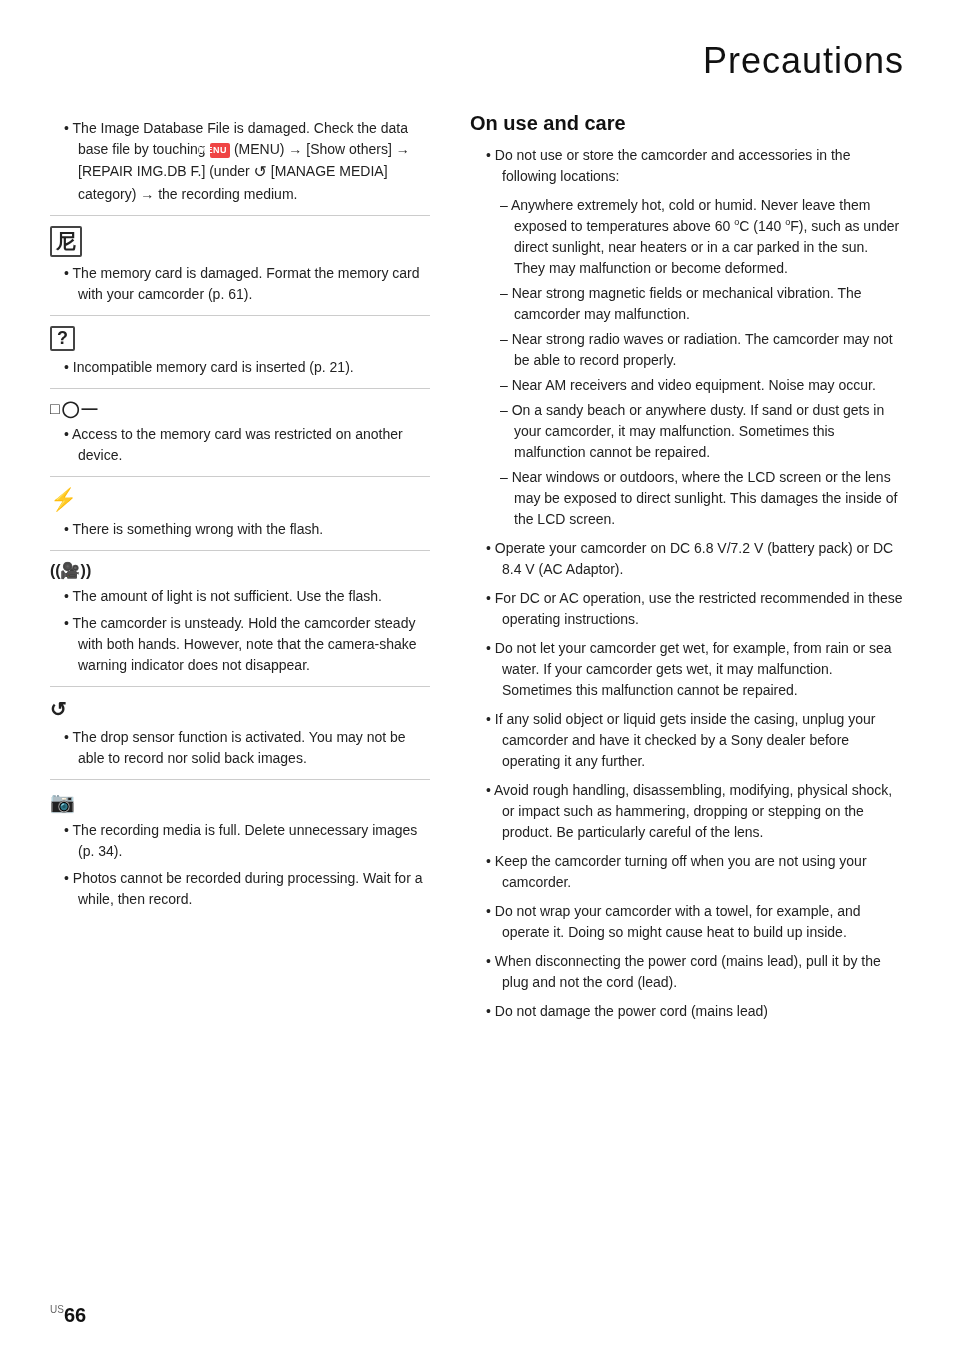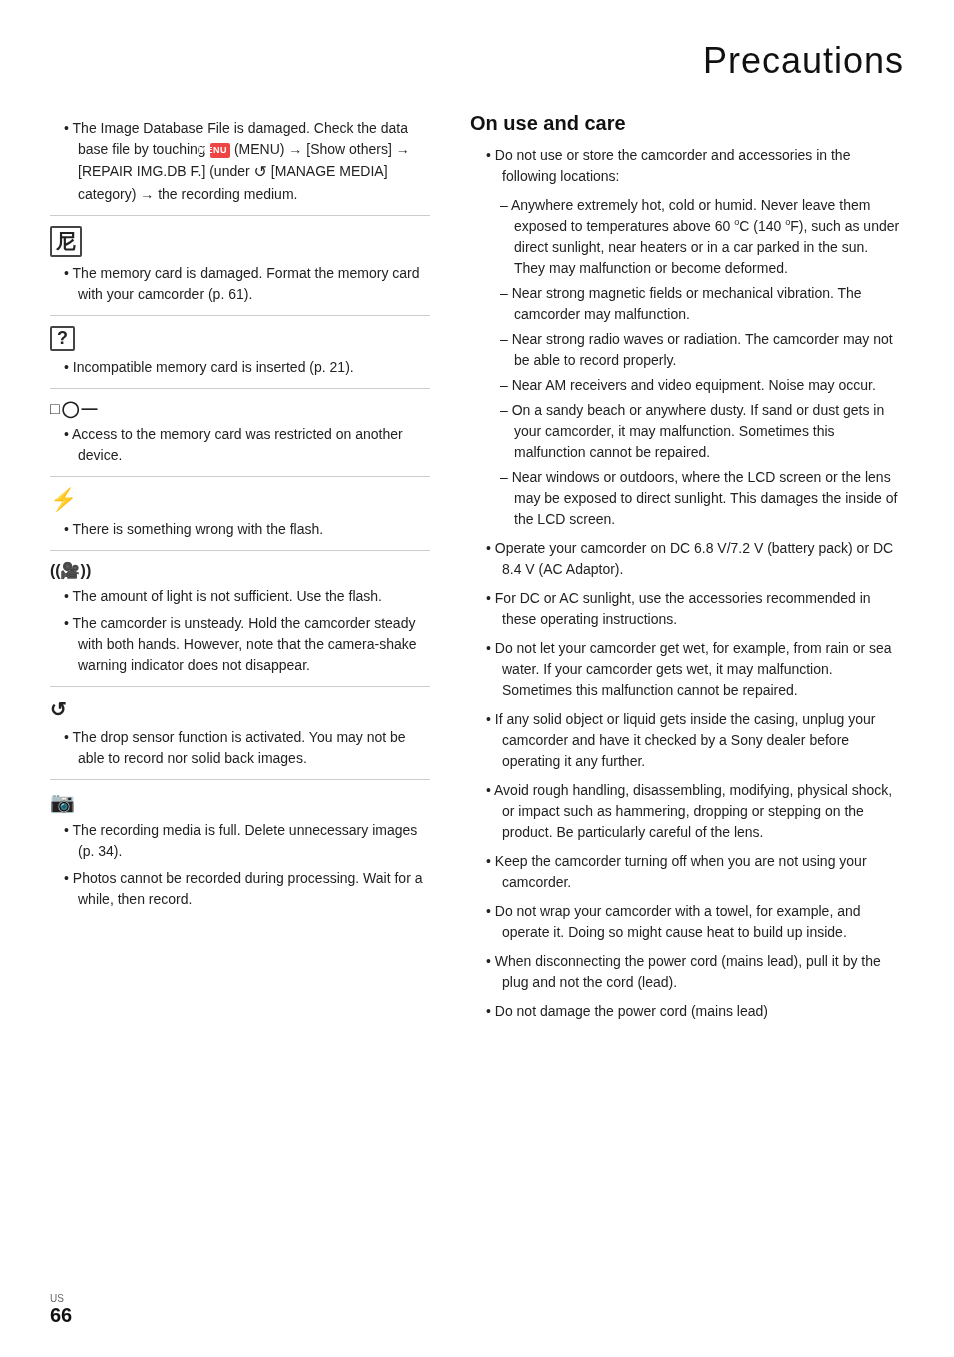--- a/index.html
+++ b/index.html
@@ -97,21 +97,20 @@
       padding-left: 14px;
     }
     .sub-bullet::before {
       content: "– ";
     }
     .page-number-area {
       position: absolute;
       bottom: 30px;
       left: 50px;
       display: flex;
-      flex-direction: column;
       align-items: flex-start;
     }
     .page-num-label {
       font-size: 10px;
       color: #666;
     }
     .page-num {
       font-size: 20px;
       font-weight: bold;
       color: #111;
@@ -207,21 +206,21 @@
 
         <p class="right-bullet">Do not use or store the camcorder and accessories in the following locations:</p>
         <p class="sub-bullet">Anywhere extremely hot, cold or humid. Never leave them exposed to temperatures above 60 <sup>o</sup>C (140 <sup>o</sup>F), such as under direct sunlight, near heaters or in a car parked in the sun. They may malfunction or become deformed.</p>
         <p class="sub-bullet">Near strong magnetic fields or mechanical vibration. The camcorder may malfunction.</p>
         <p class="sub-bullet">Near strong radio waves or radiation. The camcorder may not be able to record properly.</p>
         <p class="sub-bullet">Near AM receivers and video equipment. Noise may occur.</p>
         <p class="sub-bullet">On a sandy beach or anywhere dusty. If sand or dust gets in your camcorder, it may malfunction. Sometimes this malfunction cannot be repaired.</p>
         <p class="sub-bullet">Near windows or outdoors, where the LCD screen or the lens may be exposed to direct sunlight. This damages the inside of the LCD screen.</p>
 
         <p class="right-bullet">Operate your camcorder on DC 6.8 V/7.2 V (battery pack) or DC 8.4 V (AC Adaptor).</p>
-        <p class="right-bullet">For DC or AC sunlight, use the accessories recommended in these operating instructions.</p>
+        <p class="right-bullet">For DC or AC operation, use the restricted recommended in these operating instructions.</p>
         <p class="right-bullet">Do not let your camcorder get wet, for example, from rain or sea water. If your camcorder gets wet, it may malfunction. Sometimes this malfunction cannot be repaired.</p>
         <p class="right-bullet">If any solid object or liquid gets inside the casing, unplug your camcorder and have it checked by a Sony dealer before operating it any further.</p>
         <p class="right-bullet">Avoid rough handling, disassembling, modifying, physical shock, or impact such as hammering, dropping or stepping on the product. Be particularly careful of the lens.</p>
         <p class="right-bullet">Keep the camcorder turning off when you are not using your camcorder.</p>
         <p class="right-bullet">Do not wrap your camcorder with a towel, for example, and operate it. Doing so might cause heat to build up inside.</p>
         <p class="right-bullet">When disconnecting the power cord (mains lead), pull it by the plug and not the cord (lead).</p>
         <p class="right-bullet">Do not damage the power cord (mains lead)</p>
       </div>
     </div>
 

